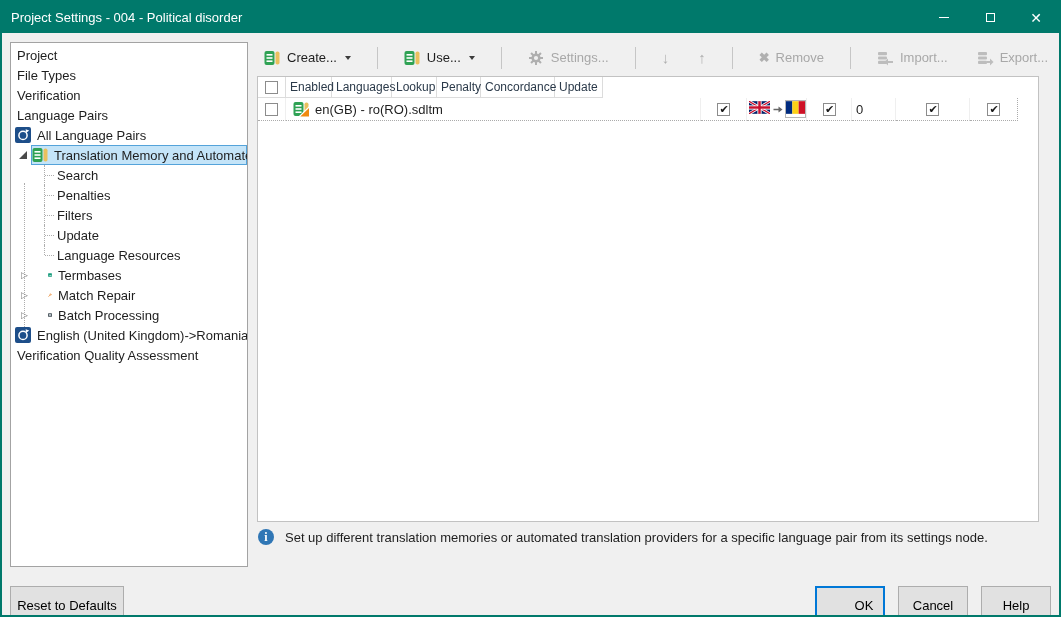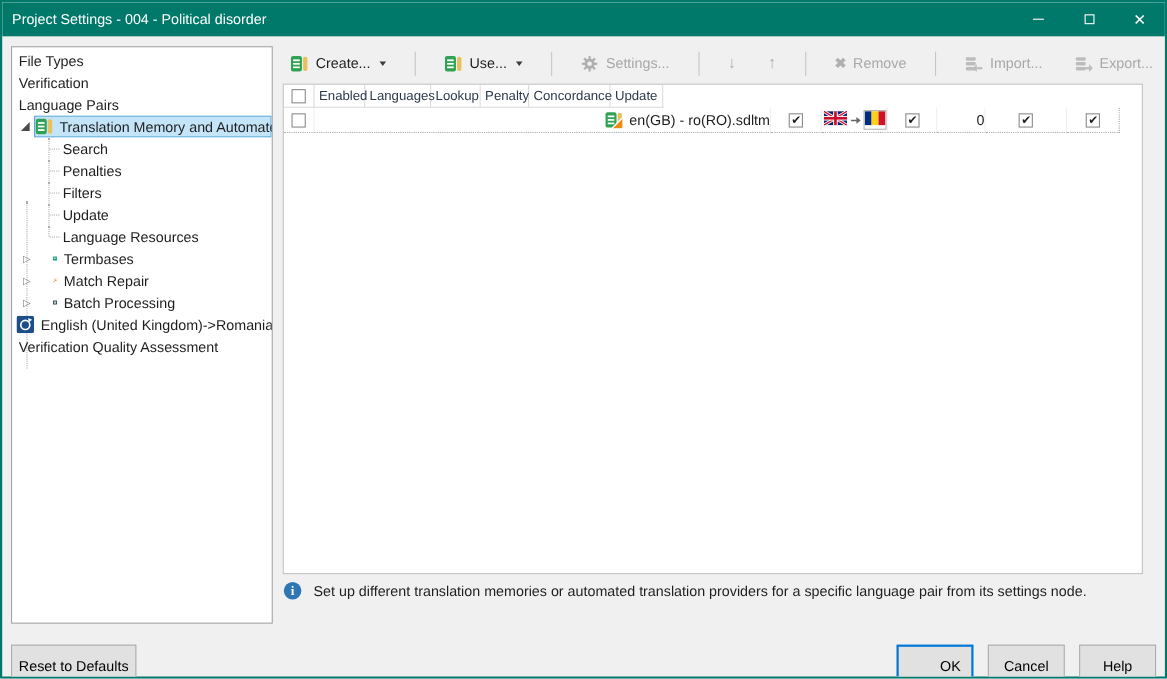--- a/index.html
+++ b/index.html
@@ -48,21 +48,21 @@
   .tb-sep{width:1px;height:22px;background:#C6C6C6;margin:0 4px;flex:none;}
   .arrowglyph{font-size:15px;font-weight:bold;color:#B0B0B0;}
   .xglyph{font-size:13px;font-weight:bold;color:#B0B0B0;}
   
   .main-panel{position:absolute;left:255px;top:74px;width:782px;height:446px;background:#fff;border:1px solid #C2C2C2;}
   .thead{display:flex;height:21px;align-items:center;color:#2B3A4A;font-size:12px;}
   .thead .cell{height:100%;display:flex;align-items:center;padding-left:4px;border-right:1px solid #DCDCDC;border-bottom:1px solid #DCDCDC;}
   .thead .cell.cc{justify-content:center;padding-left:0;}
   .trow{display:flex;height:23px;align-items:center;}
   .trow .cell{height:100%;display:flex;align-items:center;justify-content:center;border-right:1px solid #EFEFEF;border-bottom:1px dotted #ABABAB;}
-  .trow .cell.left{justify-content:flex-end;padding-left:4px;}
+  .trow .cell.left{justify-content:flex-start;padding-left:4px;}
   .c0{width:28px;flex:none;}
   .c1{width:415px;flex:none;}
   .c2{width:46px;flex:none;}
   .c3{width:60px;flex:none;}
   .c4{width:45px;flex:none;}
   .c5{width:44px;flex:none;}
   .c6{width:74px;flex:none;}
   .c7{width:48px;flex:none;}
   .trow .c7{border-right:1px dotted #ABABAB;}
   .cb{width:13px;height:13px;border:1px solid #8C8C8C;background:#fff;position:relative;display:inline-block;flex:none;}
@@ -99,29 +99,42 @@
           <span class="glyph-close">✕</span>
         </div>
     </div>
   </div>
 
   <div class="sidebar">
     <div class="tree">
       <div class="guide-main"></div>
 
       <div class="ti p0">
+          <span class="lbl">Project</span>
+        </div>
+      <div class="ti p0">
           <span class="lbl">File Types</span>
         </div>
       <div class="ti p0">
           <span class="lbl">Verification</span>
         </div>
       <div class="ti p0">
           <span class="lbl">Language Pairs</span>
         </div>
 
+      <div class="ti pg">
+        <span class="ic">
+          <svg width="16" height="16" viewBox="0 0 16 16">
+              <rect width="16" height="16" rx="2" fill="#1D4E89"></rect>
+              <circle cx="8" cy="8.4" r="4.1" fill="none" stroke="#fff" stroke-width="1.5"></circle>
+              <polygon points="10.6,2.2 14.2,3.6 11.1,5.9" fill="#fff"></polygon>
+            </svg>
+        </span>
+        <span class="lbl">All Language Pairs</span>
+      </div>
 
       <div class="ti ptm">
         <div class="sel-bg"></div>
         <span class="exp-open"></span>
         <span class="ic">
           <svg width="16" height="16" viewBox="0 0 16 16">
               <rect x="0.5" y="1" width="10" height="14" rx="2" fill="#2FA254"></rect>
               <rect x="2.5" y="4" width="6" height="1.6" fill="#fff"></rect>
               <rect x="2.5" y="7.2" width="6" height="1.6" fill="#fff"></rect>
               <rect x="2.5" y="10.4" width="6" height="1.6" fill="#fff"></rect>

